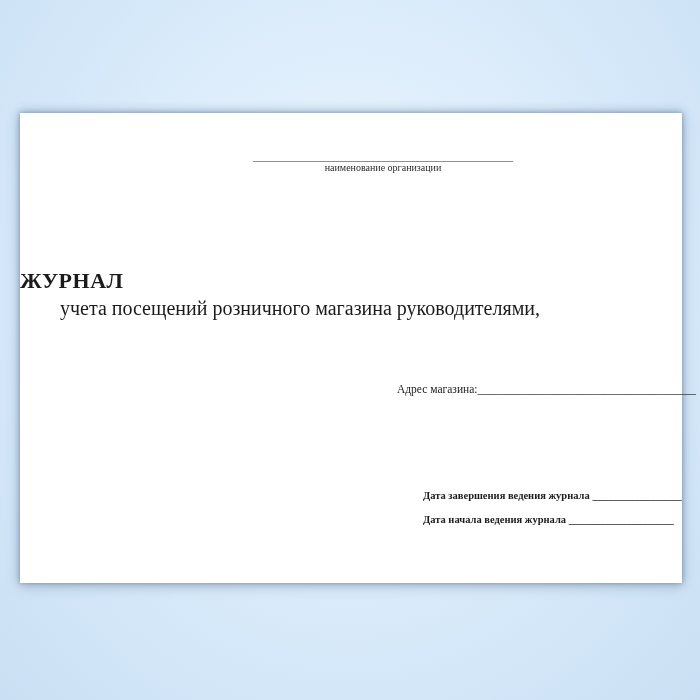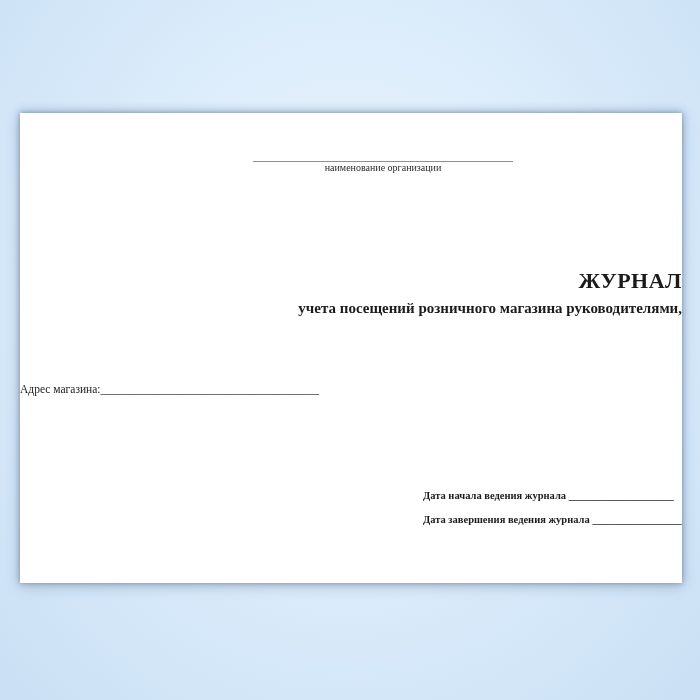--- a/index.html
+++ b/index.html
@@ -45,46 +45,48 @@
     display: block;
     font-size: 10px;
     line-height: 12px;
     margin-top: 0px;
   }
   .title-block {
     position: absolute;
     top: 155px;
     left: 0;
     width: 100%;
-    text-align: right;
+    text-align: left;
     color: #1b1b1b;
   }
   .journal-title {
     margin: 0 0 5px 0;
     font-size: 22px;
     font-weight: bold;
     line-height: 25px;
     letter-spacing: 0.5px;
   }
   .subtitle-line {
-    font-size: 15px;
-    font-weight: bold;
+    font-size: 20px;
+    font-weight: normal;
     line-height: 21px;
     white-space: pre;
+    padding-left: 40px;
   }
   .address-block {
     position: absolute;
     top: 269px;
     left: 0;
     width: 100%;
-    text-align: left;
+    text-align: right;
     font-size: 11.5px;
     line-height: 14px;
     color: #222222;
     white-space: pre;
+    padding-left: 14px;
   }
   .dates-block {
     position: absolute;
     left: 403px;
     top: 377px;
     color: #1b1b1b;
   }
   .date-row {
     font-size: 10.5px;
     font-weight: bold;
@@ -104,17 +106,17 @@
   </div>
 
   <div class="title-block">
     <div class="journal-title">ЖУРНАЛ</div>
     <div class="subtitle-line">учета посещений розничного магазина руководителями,</div>
   </div>
 
   <div class="address-block"><span>Адрес магазина:</span><span>______________________________________</span></div>
 
   <div class="dates-block">
+    <div class="date-row"><span>Дата завершения ведения журнала </span><span>_________________</span></div>
     <div class="date-row"><span>Дата начала ведения журнала </span><span>____________________</span></div>
-    <div class="date-row"><span>Дата завершения ведения журнала </span><span>_________________</span></div>
   </div>
 
 </div>
 
 </body></html>

